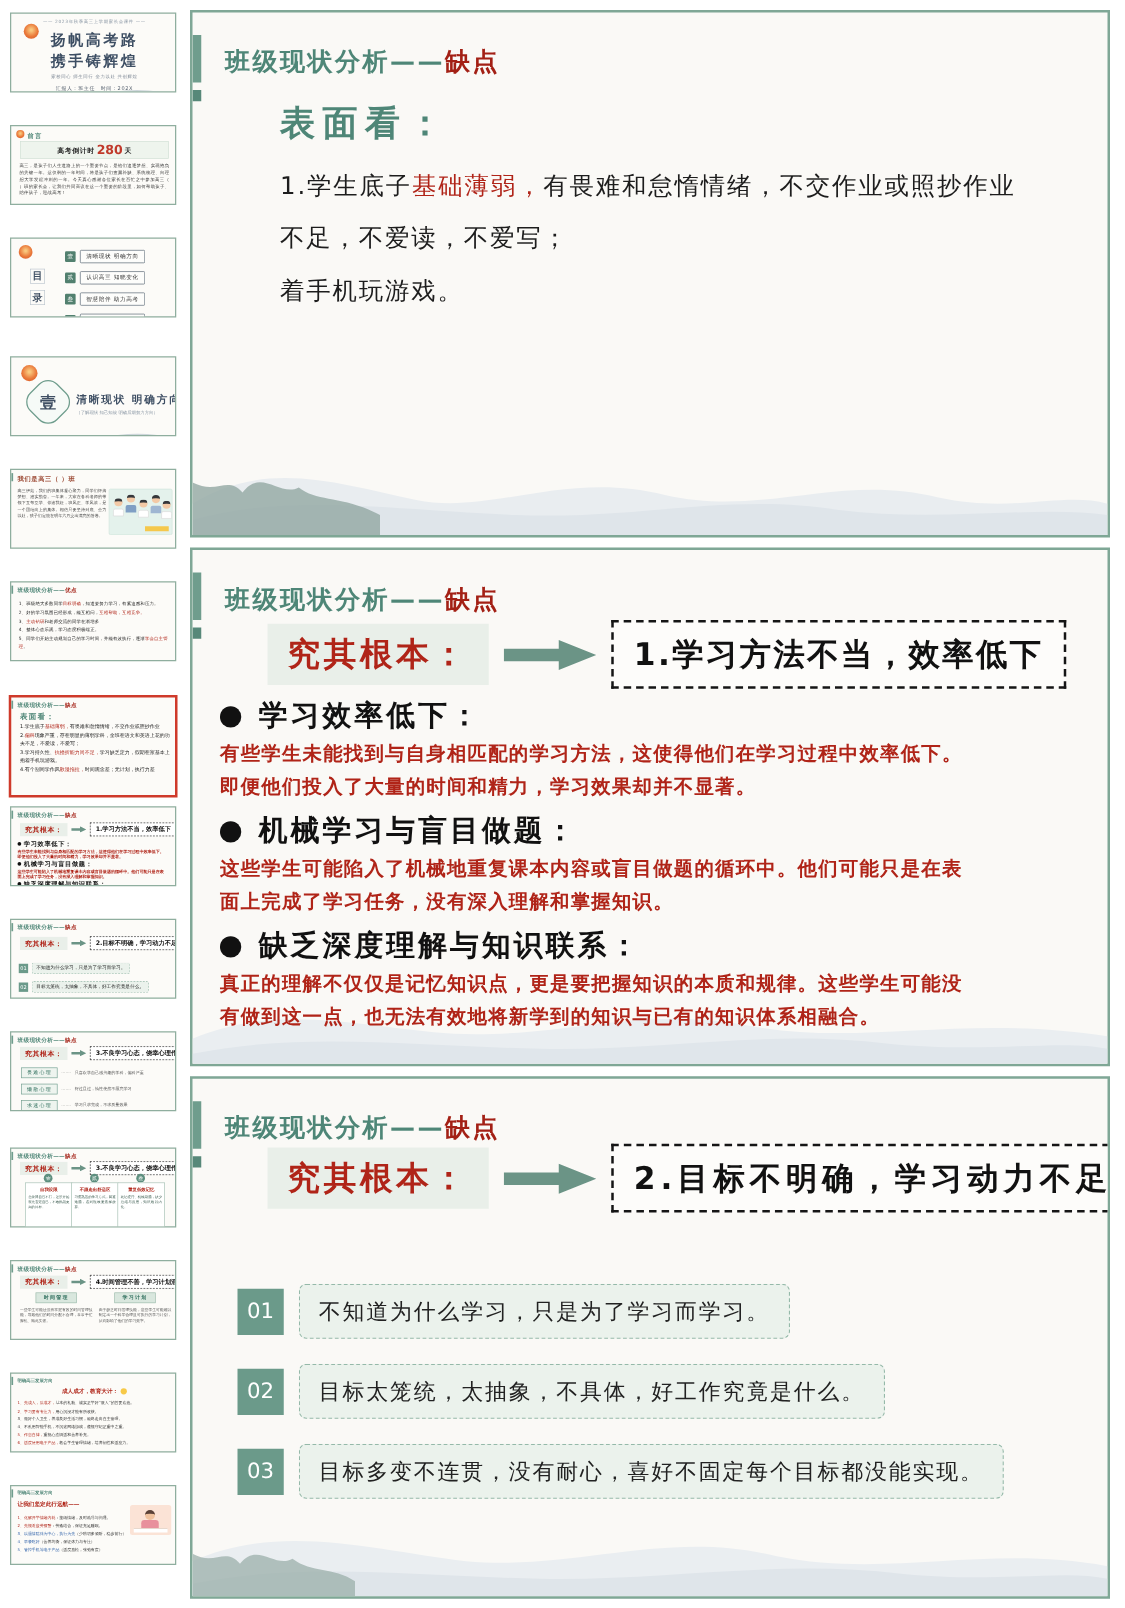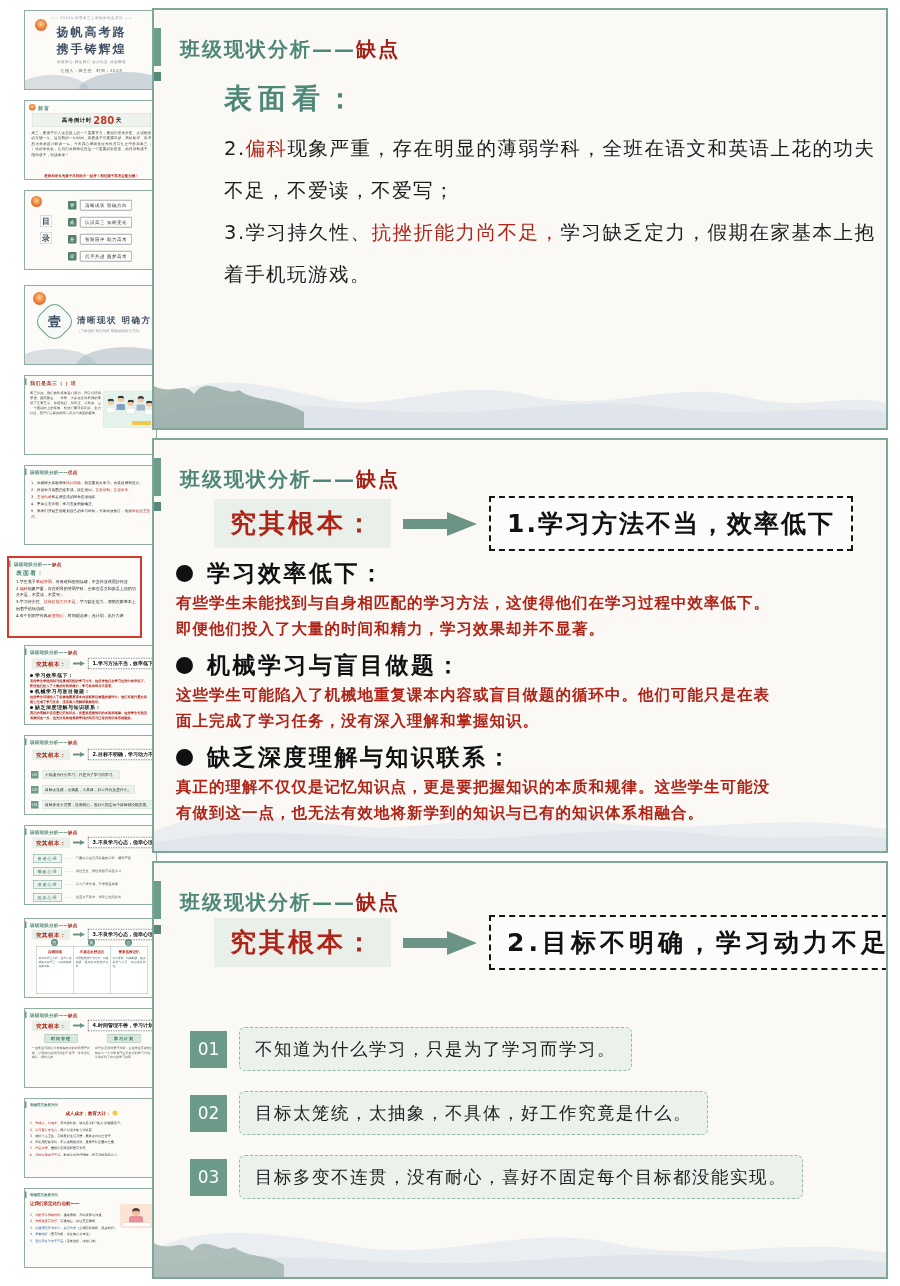--- a/index.html
+++ b/index.html
@@ -29,21 +29,21 @@
 .bull{margin-bottom:6px}
 .bhead{font-size:23px;color:#111;font-weight:600;letter-spacing:2.5px;display:flex;align-items:center;gap:14px;line-height:34px}
 .bdot{width:17px;height:17px;background:#111;border-radius:50%;flex:none}
 .bline{font-size:15.5px;color:#b02418;font-weight:600;letter-spacing:1px;line-height:26px;white-space:nowrap}
 .itemrow{position:absolute;display:flex;align-items:center;gap:12px}
 .numsq{width:37px;height:37px;background:#6b9a8a;color:#fff;font-size:17px;display:flex;align-items:center;justify-content:center;flex:none}
 .itembox{border:1.5px dashed #95b9a9;background:#ebf2ec;border-radius:6px;padding:9px 15px;font-size:17.5px;color:#222;letter-spacing:1.5px;white-space:nowrap}
 
 
 .sidebar{position:absolute;left:0;top:0;width:148px;height:1286px;background:#fff}
-.thumb{position:absolute;left:24px;width:133px;height:80px;border:1px solid #8fae9f;background:#fcfbf8;overflow:hidden;cursor:pointer}
+.thumb{position:absolute;left:8px;width:133px;height:64px;border:1px solid #8fae9f;background:#fcfbf8;overflow:hidden;cursor:pointer}
 .thumb.sel{left:7px;width:135px;height:82px;border:2px solid #cf3a2b}
 .p1{top:10px}.p2{top:100px}.p3{top:190px}.p4{top:285px}.p5{top:375px}.p6{top:465px}
 .p7{top:556px}.p8{top:645px}.p9{top:735px}.p10{top:825px}.p11{top:918px}.p12{top:1008px}
 .p13{top:1098px}.p14{top:1188px}
 .tz{width:266px;height:160px;transform:scale(.5);transform-origin:0 0;position:relative}
 .sunc{position:absolute;border-radius:50%;background:radial-gradient(circle at 50% 42%,#f9c87e 8%,#ea7a3b 55%,#d85a28 90%)}
 .mini-title{position:absolute;left:10px;top:6px;font-size:9px;font-weight:bold;letter-spacing:.5px;white-space:nowrap}
 .minibar{position:absolute;left:0;top:5px;width:3px;height:13px;background:#6f9d8d}
 .mroot{position:absolute;display:flex;align-items:center;gap:6px}
 .mlabel{background:#e9efe9;color:#b02418;font-weight:bold;font-size:11px;padding:3px 8px;letter-spacing:1px;white-space:nowrap}
@@ -414,23 +414,22 @@
     <path d="M0 108 C80 86 160 100 260 104 C360 108 430 86 520 100 C600 110 680 96 736 104 L736 120 0 120 Z" fill="#dfe5ea"></path>
   </svg>
   <svg class="cornersvg" width="150" height="60" viewBox="0 0 150 60">
     <path d="M0 60 L0 18 C20 28 28 12 40 26 C55 6 70 30 85 22 C100 34 120 28 150 44 L150 60 Z" fill="#92a8a2" opacity=".8"></path>
   </svg>
   <div class="titlebar"></div>
   <div class="titlebar2"></div>
   <div class="stitle"><span class="g">班级现状分析——</span><span class="r">缺点</span></div>
   <div class="heading">表面看：</div>
   <div class="body1">
-    <p><span>2.</span><span class="rd">偏科</span><span>现象严重，存在明显的薄弱学科，全班在语文和英语上花的功夫</span></p>
+    <p><span>1.学生底子</span><span class="rd">基础薄弱，</span><span>有畏难和怠惰情绪，不交作业或照抄作业</span></p>
     <p><span>不足，不爱读，不爱写；</span></p>
-    <p><span>3.学习持久性、</span><span class="rd">抗挫折能力尚不足，</span><span>学习缺乏定力，假期在家基本上抱</span></p>
     <p><span>着手机玩游戏。</span></p>
   </div>
 </section>
 
 <section class="slide s2">
   <svg class="mountains" viewBox="0 0 736 120" preserveAspectRatio="none">
     <path d="M0 100 C70 70 140 92 210 96 C300 100 360 72 450 90 C540 106 620 80 736 98 L736 120 0 120 Z" fill="#eaeef1"></path>
     <path d="M0 112 C90 94 180 106 280 108 C380 110 460 92 560 104 C640 112 700 100 736 108 L736 120 0 120 Z" fill="#e0e6eb"></path>
   </svg>
   <div class="titlebar"></div>

